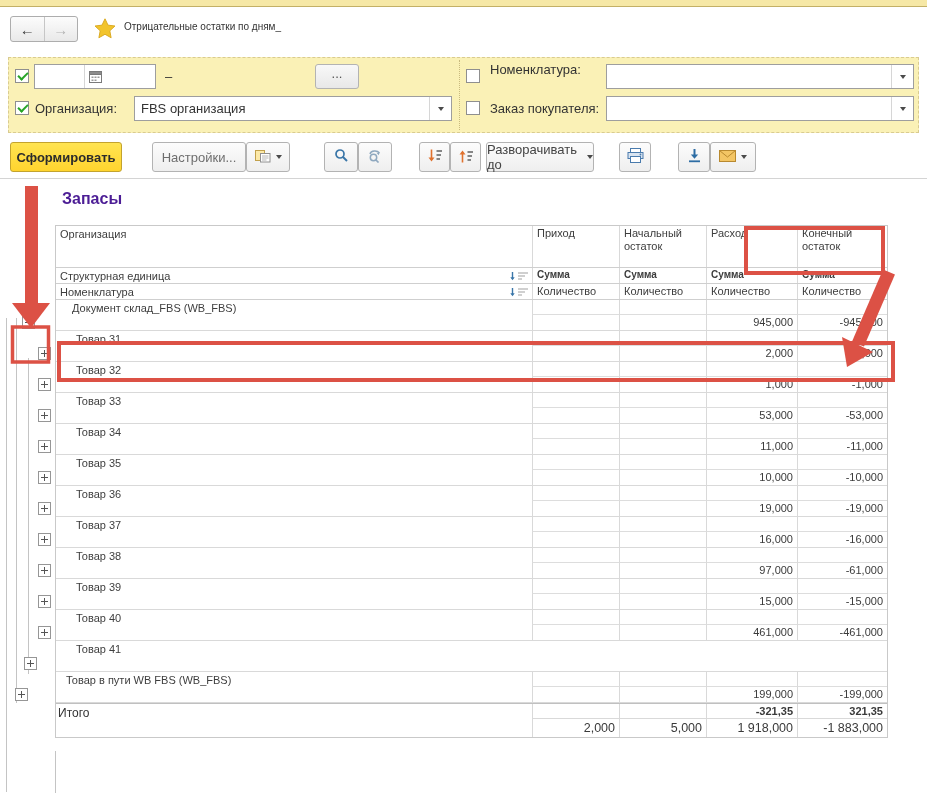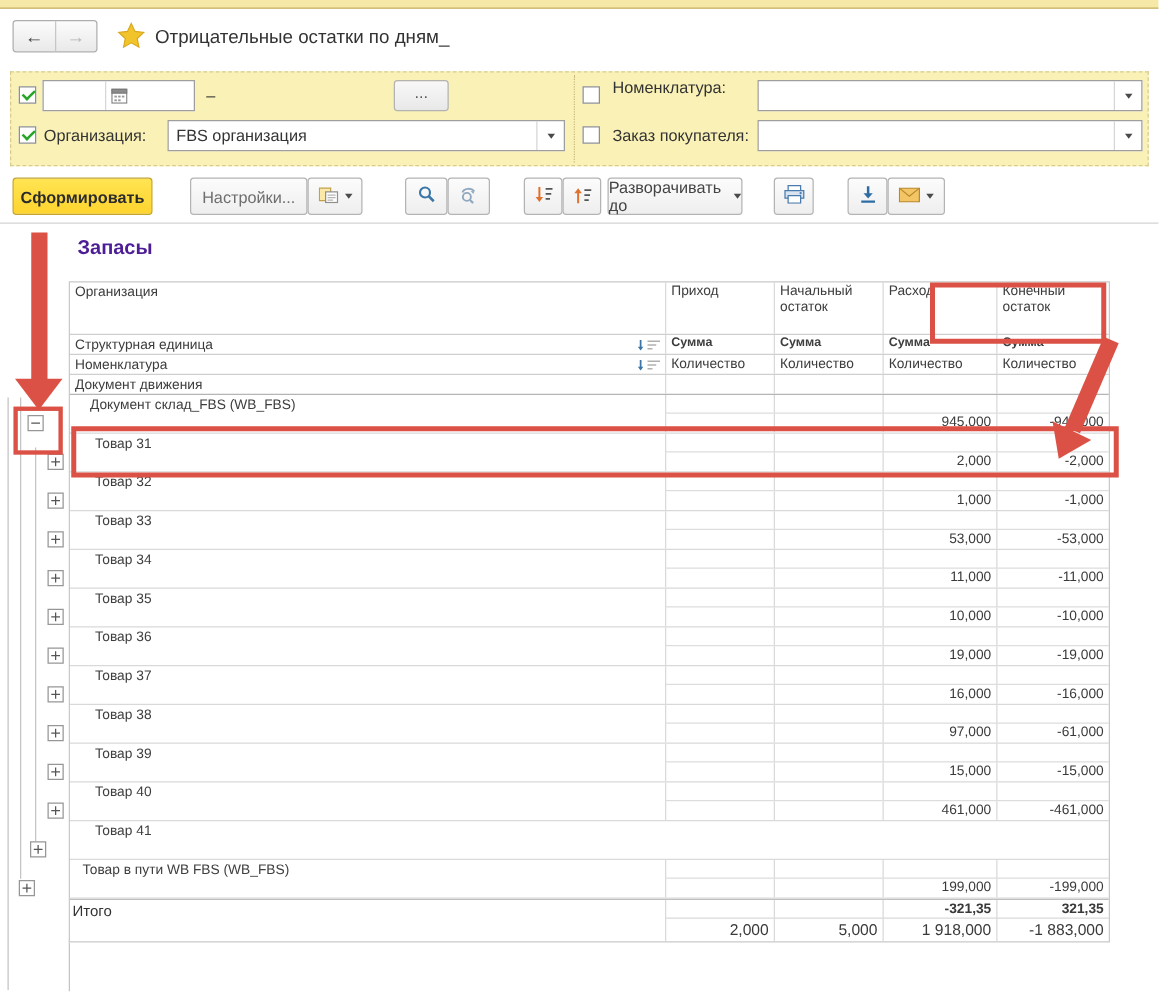--- a/index.html
+++ b/index.html
@@ -7,21 +7,21 @@
           font-family:"Liberation Sans",sans-serif;color:#333;}
   
   .top-strip{position:absolute;left:0;top:0;width:927px;height:6px;background:#F6E8A6;border-bottom:1px solid #C3B066;}
   
   .nav-group{position:absolute;left:10px;top:16px;width:68px;height:26px;display:flex;
              border:1px solid #ADADAD;border-radius:3px;background:linear-gradient(#FCFCFC,#E9E9E9);box-sizing:border-box;}
   .nav-btn{flex:1;display:flex;align-items:center;justify-content:center;font-size:15px;cursor:default;}
   .nav-btn.back{border-right:1px solid #C6C6C6;color:#3F3F3F;font-weight:bold;}
   .nav-btn.fwd{color:#B5B5B5;font-weight:bold;}
   .star{position:absolute;left:93px;top:17px;width:24px;height:24px;}
-  .page-title{position:absolute;left:124px;top:21px;font-size:15px;color:#333;}
+  .page-title{position:absolute;left:124px;top:21px;font-size:10px;color:#333;}
   
   .panel{position:absolute;left:8px;top:57px;width:911px;height:76px;background:#FAF1B6;
          border:1px dashed #D9CB90;box-sizing:border-box;}
   .panel-sep{position:absolute;left:450px;top:2px;bottom:2px;border-left:1px dotted #C9BA7E;}
   .checkbox{position:absolute;width:14px;height:14px;background:#fff;border:1px solid #8F8F8F;box-sizing:border-box;}
   .checkbox .tick{display:none;position:absolute;left:2px;top:2px;width:8px;height:4px;
                   border-left:2px solid #27A527;border-bottom:2px solid #27A527;transform:rotate(-45deg);}
   .checkbox.checked .tick{display:block;}
   .field{position:absolute;height:25px;background:#fff;border:1px solid #9E9E9E;box-sizing:border-box;
          font-size:13px;display:flex;align-items:center;}
@@ -286,29 +286,20 @@
                 <line x1="9" y1="5" x2="16" y2="5" stroke="#B0B0B0" stroke-width="1.2"></line>
                 <line x1="9" y1="8" x2="13" y2="8" stroke="#B0B0B0" stroke-width="1.2"></line>
               </svg>
           </span>
         </div>
         <div class="hcell w1 q">Количество</div>
         <div class="hcell w2 q">Количество</div>
         <div class="hcell w3 q">Количество</div>
         <div class="hcell w4 q">Количество</div>
       </div>
-      <div class="hrow r4">
-        <div class="hlabel">
-            <span>Документ движения</span>
-          </div>
-        <div class="hcell w1"></div>
-        <div class="hcell w2"></div>
-        <div class="hcell w3"></div>
-        <div class="hcell w4"></div>
-      </div>
 
       <div>
           <div class="group">
             <span class="expander minus" style="left: -34px;"></span>
             <div class="g-label" style="padding-left: 16px;">Документ склад_FBS (WB_FBS)</div>
             <div class="g-data">
               <div class="sub sub-sum">
                 <div class="cell w1"></div>
                 <div class="cell w2"></div>
                 <div class="cell w3"></div>

